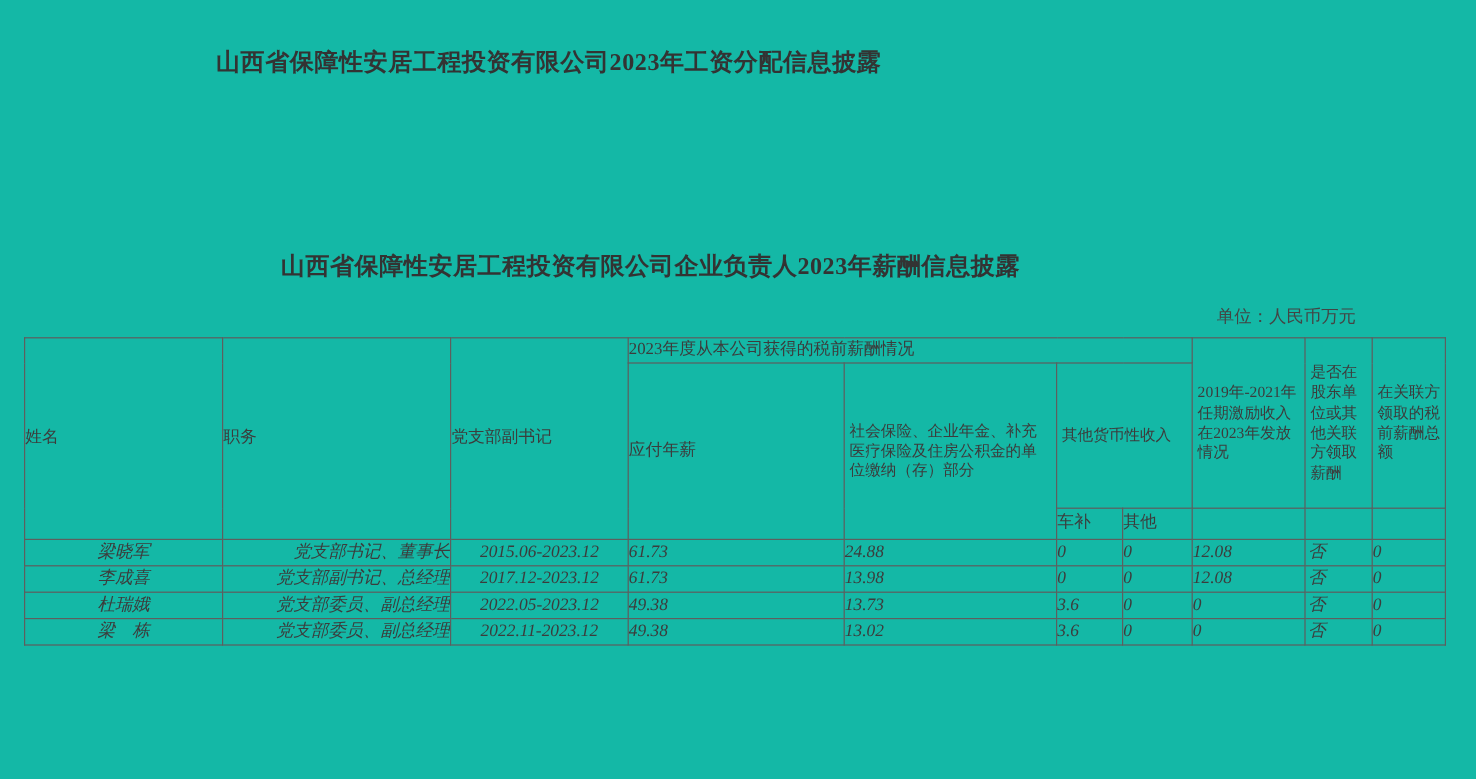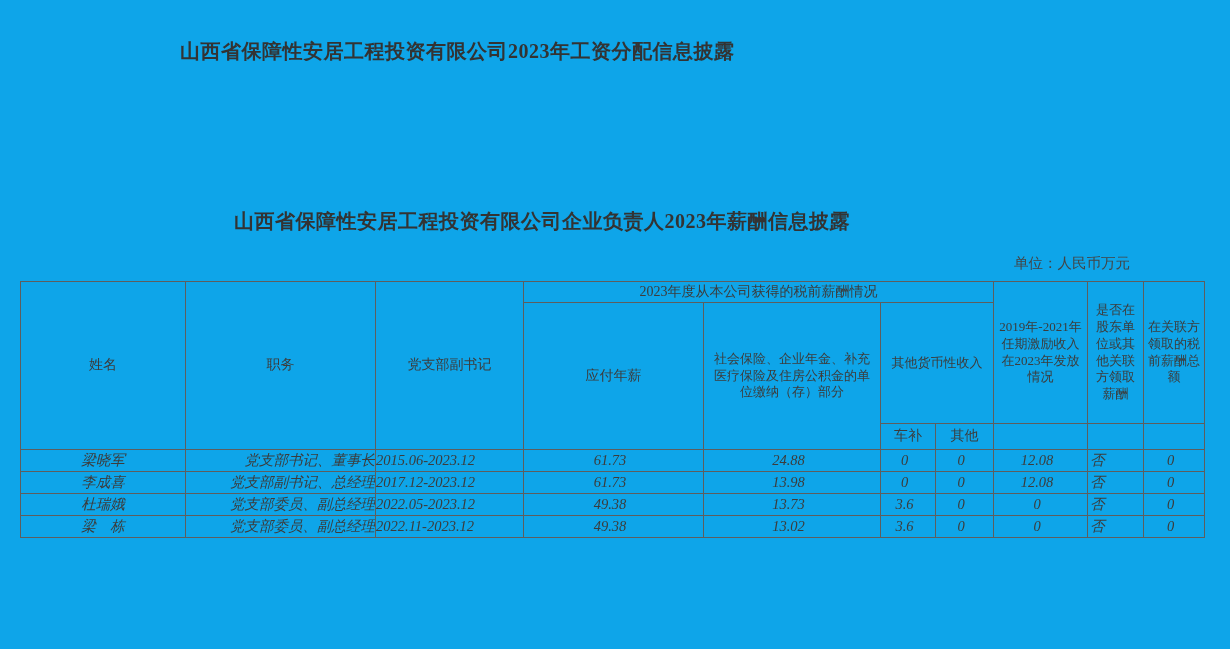--- a/index.html
+++ b/index.html
@@ -1,17 +1,17 @@
 <!DOCTYPE html>
 <html><head>
 <meta charset="utf-8">
 <style>
   html,body { margin:0; padding:0; background:#e8e8e8; }
   .page {
-    position:relative; width:1230px; height:649px; background:#0ea5e9;
+    position:relative; width:1230px; height:649px; background:#14b8a6;
     font-family:"Liberation Serif","DejaVu Serif",serif;
     color:#3c3c3c; overflow:hidden;
   }
   .title {
     position:absolute; text-align:center; font-weight:bold; color:#333;
     font-size:20px; letter-spacing:0.5px; white-space:nowrap;
     font-family:"Liberation Serif","DejaVu Serif",serif;
   }
   #title1 { left:180px; top:38px; width:537px; }
   #title2 { left:234px; top:208px; width:535px; }
@@ -24,30 +24,30 @@
   .summary-wrap td { font-size:15px; }
   .summary-wrap tr.hdr td { height:21px; text-align:center; white-space:nowrap; }
   .summary-wrap tr.val td { height:17px; font-size:13.5px; text-align:right; padding-right:6px; }
 
   
   .unit-label { position:absolute; left:1014px; top:254px; font-size:14.5px; color:#444; white-space:nowrap; }
 
   
   .salary-wrap { position:absolute; left:20px; top:281px; }
   .salary-wrap table { width:1184px; }
-  .salary-wrap td { font-size:14px; text-align:center; line-height:1.3; }
+  .salary-wrap td { font-size:14px; line-height:1.3; }
   .salary-wrap .group-hdr { height:20px; font-size:14px; }
   .salary-wrap .r2 td { height:120px; }
   .salary-wrap .r3 td { height:25px; }
   .salary-wrap td.small-hdr { font-size:13px; padding:0 4px; }
   .salary-wrap tr.data td { height:21px; font-size:14.5px; white-space:nowrap;font-style:italic; }
   .salary-wrap tr.data td.c-name { text-align:center; }
   .salary-wrap tr.data td.c-pos  { text-align:right; padding-left:5px;margin-left:29px; }
-  .salary-wrap tr.data td.c-term { text-align:left;margin-top:17px; }
-  .salary-wrap tr.data td.c-num  { text-align:center; padding-right:7px; }
+  .salary-wrap tr.data td.c-term { text-align:center;margin-top:17px; }
+  .salary-wrap tr.data td.c-num  { text-align:left; padding-right:7px; }
   .salary-wrap tr.data td.c-flag { text-align:left; padding-left:2px; }
 
   
   .footnote { position:absolute; left:14px; top:530px; font-size:12px; color:#3c3c3c; white-space:nowrap; }
   .footnote b { font-size:12.5px; }
 </style>
 </head>
 <body>
 
 <div class="page">

